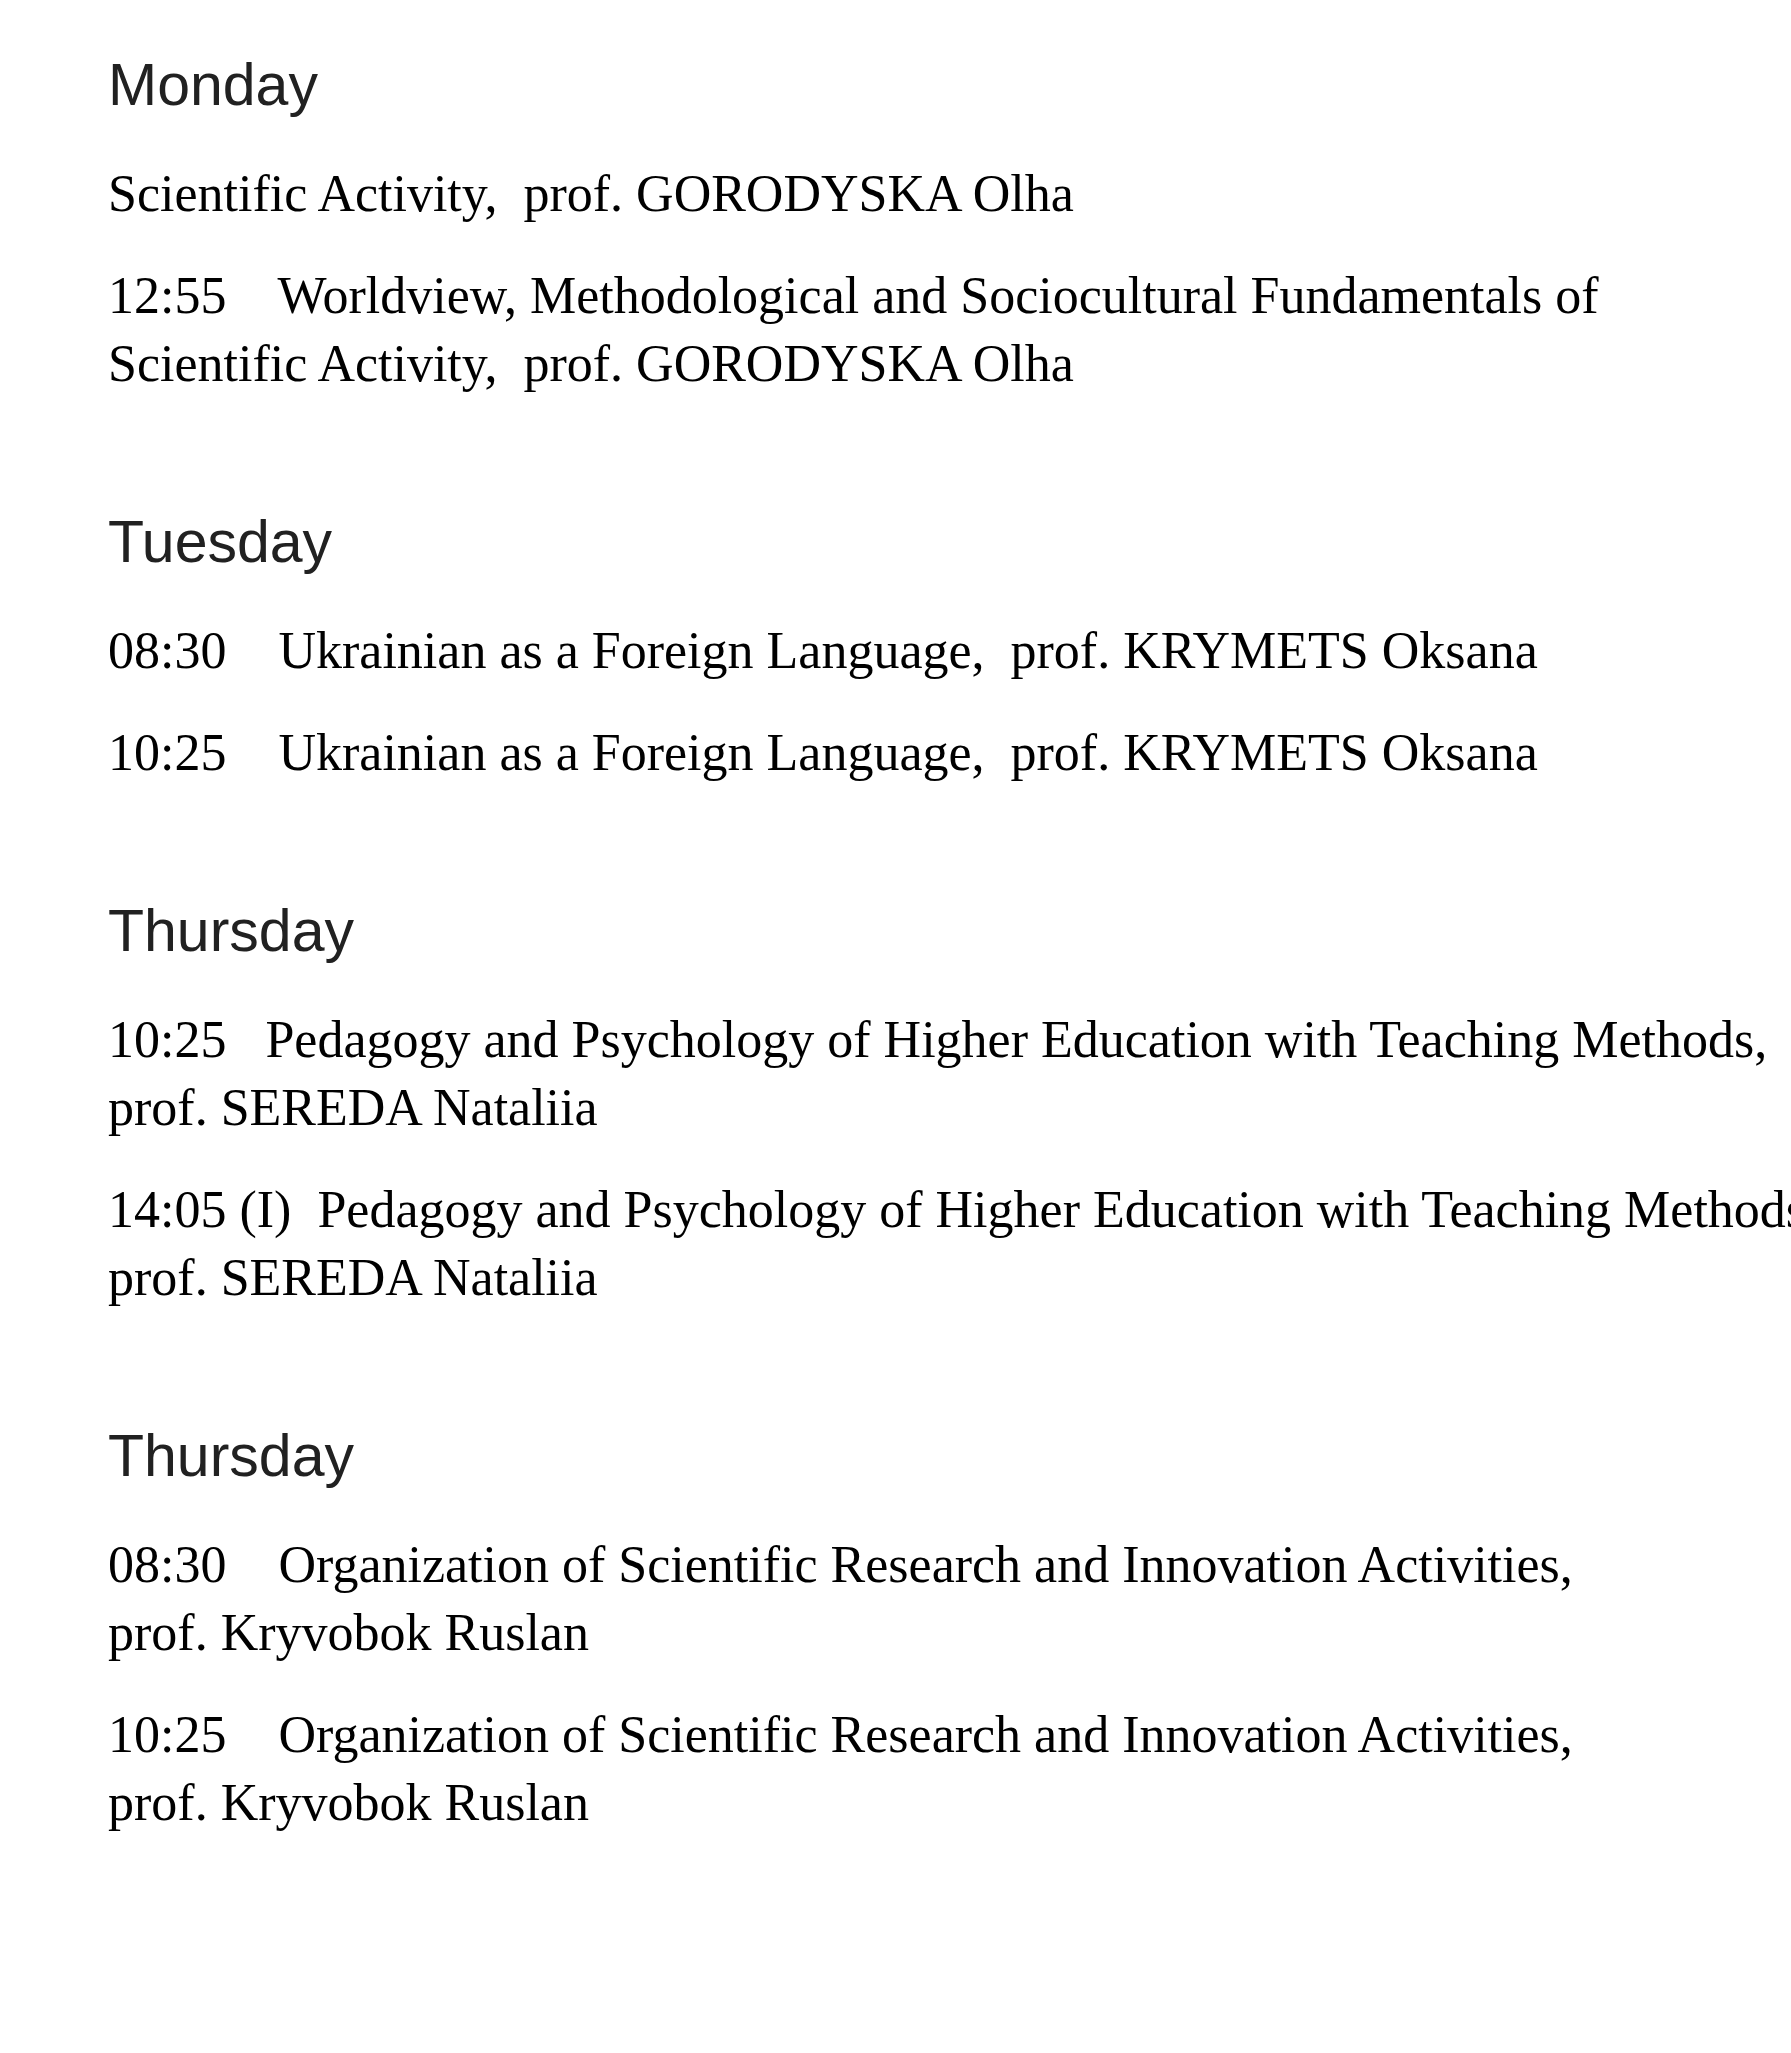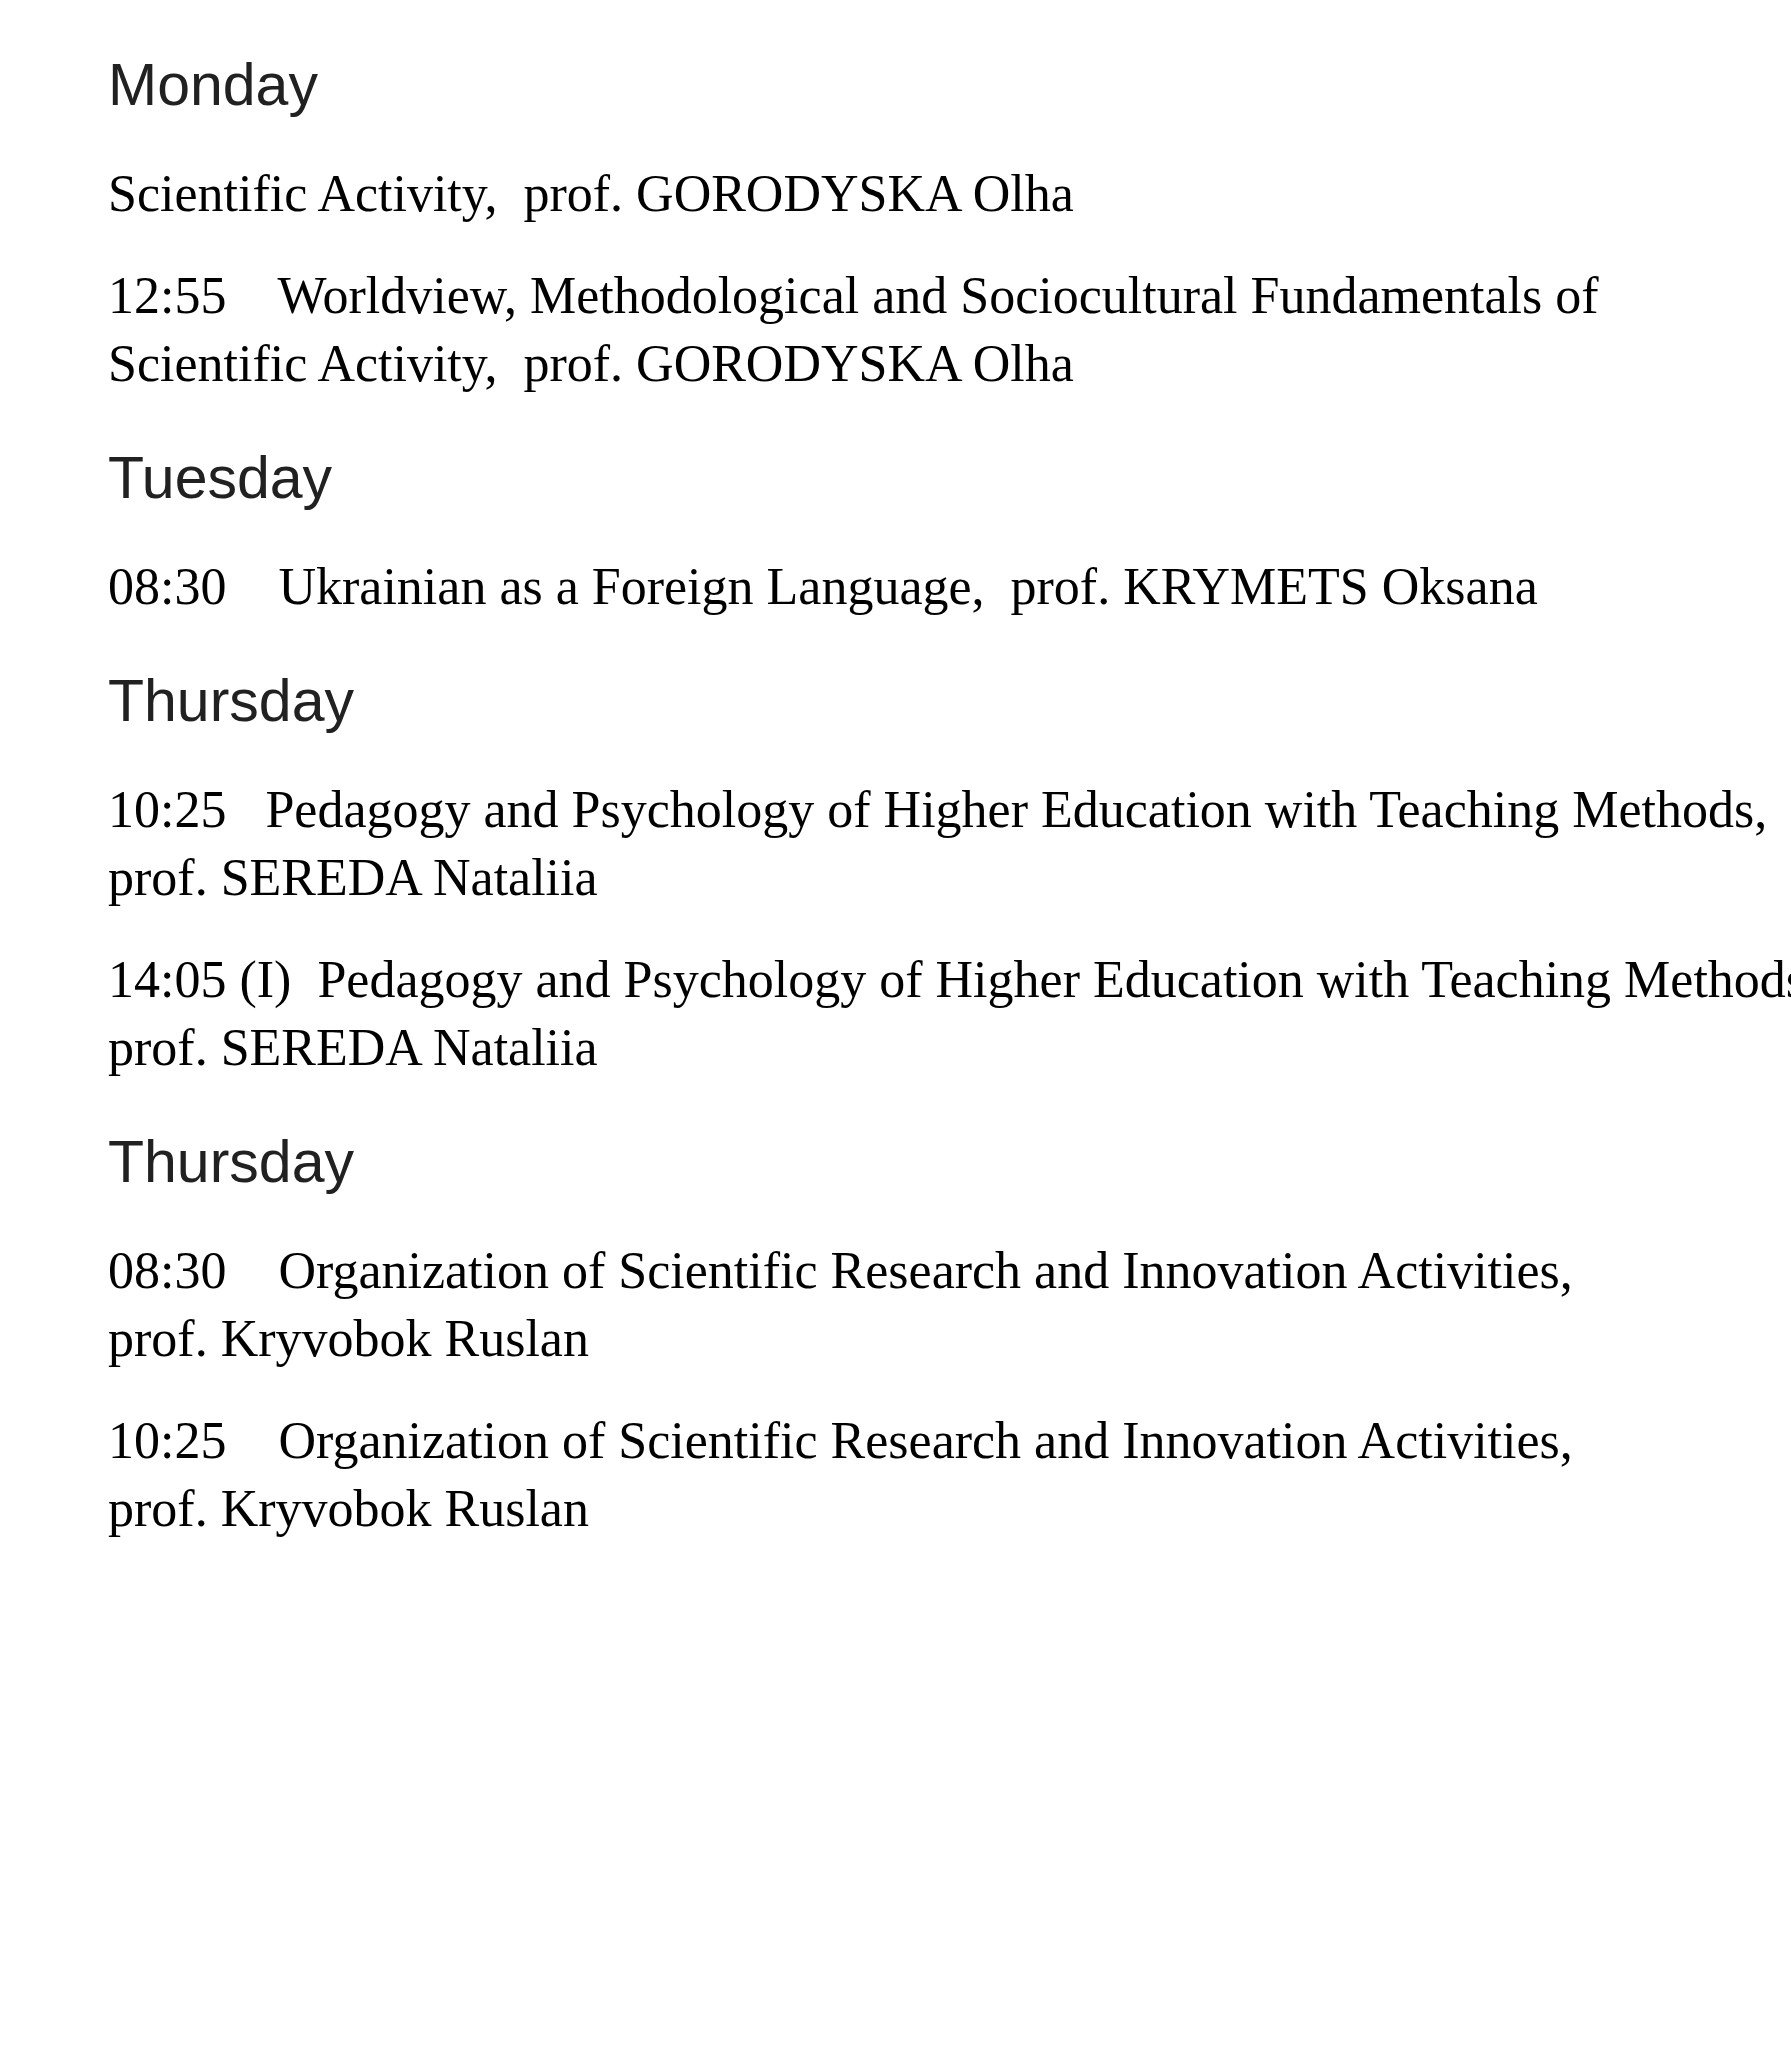--- a/index.html
+++ b/index.html
@@ -12,21 +12,21 @@
     width: 1791px;
     height: 2053px;
     overflow: hidden;
     font-family: "Liberation Serif", serif;
   }
   .page {
     padding: 49px 0 0 108px;
     width: 1636px;
   }
   .day-section + .day-section {
-    margin-top: 44px;
+    margin-top: 108px;
   }
   .day-heading {
     font-family: "Liberation Sans", sans-serif;
     font-weight: 400;
     font-size: 59px;
     line-height: 73px;
     color: #212121;
     margin: 0 0 38px 0;
     letter-spacing: 0;
   }
@@ -68,20 +68,23 @@
 </div>
   </section>
 
   <section class="day-section">
     <h2 class="day-heading">Tuesday</h2>
     <div class="entries">
   <p class="entry">
   <span class="line"><span class="entry-time">08:30</span><span class="entry-sep">    </span><span class="entry-text">Ukrainian as a Foreign Language,  prof. KRYMETS Oksana</span></span>
 </p>
 
+  <p class="entry">
+  <span class="line"><span class="entry-time">10:25</span><span class="entry-sep">    </span><span class="entry-text">Ukrainian as a Foreign Language,  prof. KRYMETS Oksana</span></span>
+</p>
 </div>
   </section>
 
   <section class="day-section">
     <h2 class="day-heading">Thursday</h2>
     <div class="entries">
   <p class="entry">
   <span class="line"><span class="entry-time">10:25</span><span class="entry-sep">   </span><span class="entry-text">Pedagogy and Psychology of Higher Education with Teaching Methods,</span></span>
 
   <span class="line"><span class="entry-text">prof. SEREDA Nataliia</span></span>

